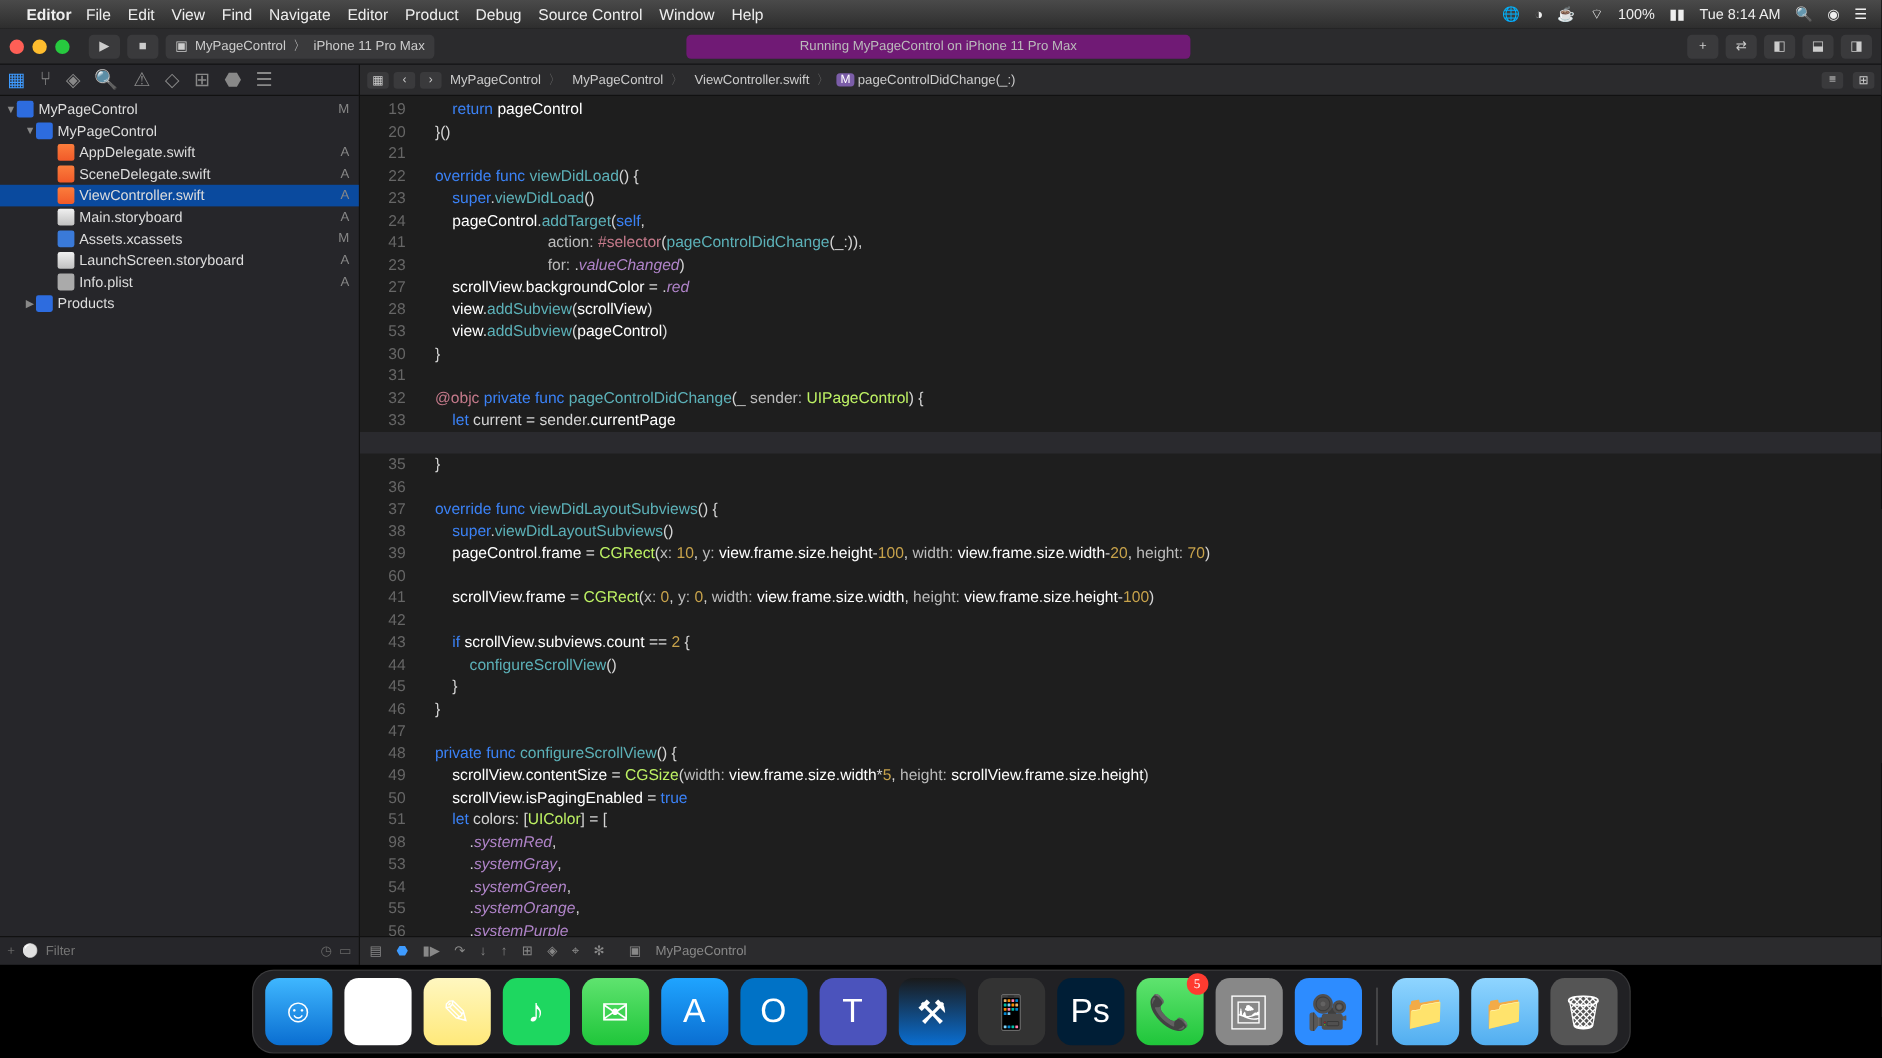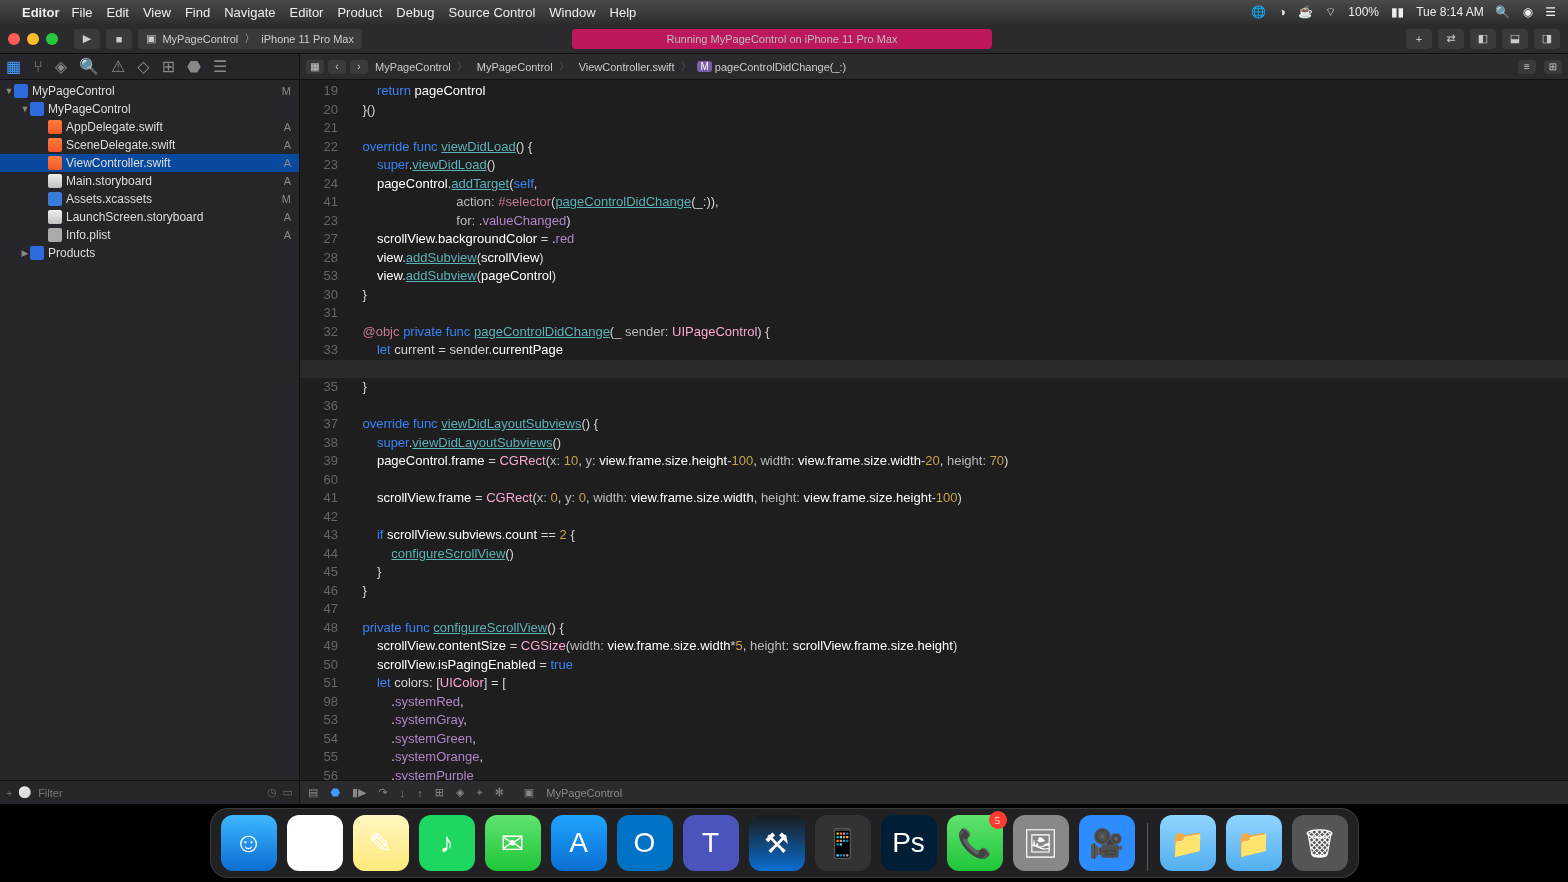--- a/index.html
+++ b/index.html
@@ -13,21 +13,21 @@
 .menubar .right { margin-left: auto; display: flex; align-items: center; gap: 12px; }
 .menubar .right span { font-size: 12px; }
 
 
 .toolbar { height: 30px; background: #2b2b2d; display: flex; align-items: center; border-bottom: 1px solid #111; padding: 0 8px; gap: 6px; }
 .traffic { display: flex; gap: 7px; margin-right: 10px; }
 .traffic span { width: 12px; height: 12px; border-radius: 50%; display: block; }
 .tl-red { background: #ff5f56; } .tl-yellow { background: #ffbd2e; } .tl-green { background: #27c93f; }
 .tb-btn { width: 26px; height: 20px; background: #3a3a3c; border-radius: 4px; display: flex; align-items: center; justify-content: center; color: #ccc; font-size: 11px; }
 .scheme { background: #3a3a3c; border-radius: 4px; height: 20px; display: flex; align-items: center; padding: 0 8px; color: #ccc; font-size: 11px; gap: 6px; }
-.status-pill { flex: 0 0 auto; margin: 16px auto; background: #be185d; border-radius: 4px; height: 20px; width: 420px; display: flex; align-items: center; justify-content: center; color: #bbb; font-size: 11px; }
+.status-pill { flex: 0 0 auto; margin: 16px auto; background: #701a75; border-radius: 4px; height: 20px; width: 420px; display: flex; align-items: center; justify-content: center; color: #bbb; font-size: 11px; }
 .tb-right { margin-left: auto; display: flex; gap: 6px; }
 
 
 .main { display: flex; height: calc(100% - 24px - 30px - 78px); }
 
 
 .navigator { width: 300px; background: #26262a; border-right: 1px solid #111; display: flex; flex-direction: column; }
 .nav-tabs { height: 26px; border-bottom: 1px solid #111; display: flex; align-items: center; padding: 0 6px; gap: 12px; color: #888; }
 .nav-tabs .active { color: #3e9bff; }
 .nav-tree { flex: 1; font-size: 12px; color: #ddd; padding-top: 2px; }
@@ -53,25 +53,25 @@
 .jumpbar .crumb { display: flex; align-items: center; gap: 3px; }
 .jb-icon { width:18px; height:14px; background:#3a3a3c; border-radius:3px; display:flex; align-items:center; justify-content:center; font-size:10px; }
 .jb-right { margin-left:auto; display:flex; gap:8px; }
 .code-wrap { flex: 1; display: flex; overflow: hidden; font-family: "SF Mono", Menlo, monospace; font-size: 13px; line-height: 18.5px; }
 .gutter { width: 48px; text-align: right; color: #666; padding: 2px 10px 0 0; user-select: none; }
 .gutter div { height: 18.5px; }
 .code { flex: 1; padding-top: 2px; white-space: pre; color: #d4d4d4; position: relative; }
 .code .ln { height: 18.5px; display: block; }
 .code .hl-line { background: #2a2a2e; position: absolute; left: -48px; right: 0; height: 18.5px; z-index: 0; }
 .tok-kw { color: #3b82f6; }
-.tok-type { color: #f9a8d4; }
-.tok-func { color: #5cb1b8; text-decoration: underline; }
+.tok-type { color: #bef264; }
+.tok-func { color: #5cb1b8; }
 .tok-prop { color: #ffffff; }
 .tok-num { color: #c7a24b; }
-.tok-const { color: #b084c9; }
+.tok-const { color: #b084c9; font-style: italic; }
 .tok-attr { color: #c57a8b; }
 .tok-param { color: #bbb; }
 
 
 .debugbar { height: 24px; background: #2b2b2d; border-top:1px solid #111; display: flex; align-items: center; padding: 0 8px; gap: 12px; color: #888; font-size: 11px; }
 
 
 .dock-area { position: absolute; bottom: 0; left: 0; right: 0; height: 78px; display: flex; justify-content: center; align-items: flex-end; padding-bottom: 4px; }
 .dock { background: rgba(60,60,65,0.55); border-radius: 18px; padding: 6px 10px; display: flex; gap: 10px; align-items: flex-end; border:1px solid rgba(120,120,120,0.3); }
 .dock .dicon { width: 56px; height: 56px; border-radius: 12px; display: flex; align-items: center; justify-content: center; font-size: 28px; color: #fff; position: relative; }

